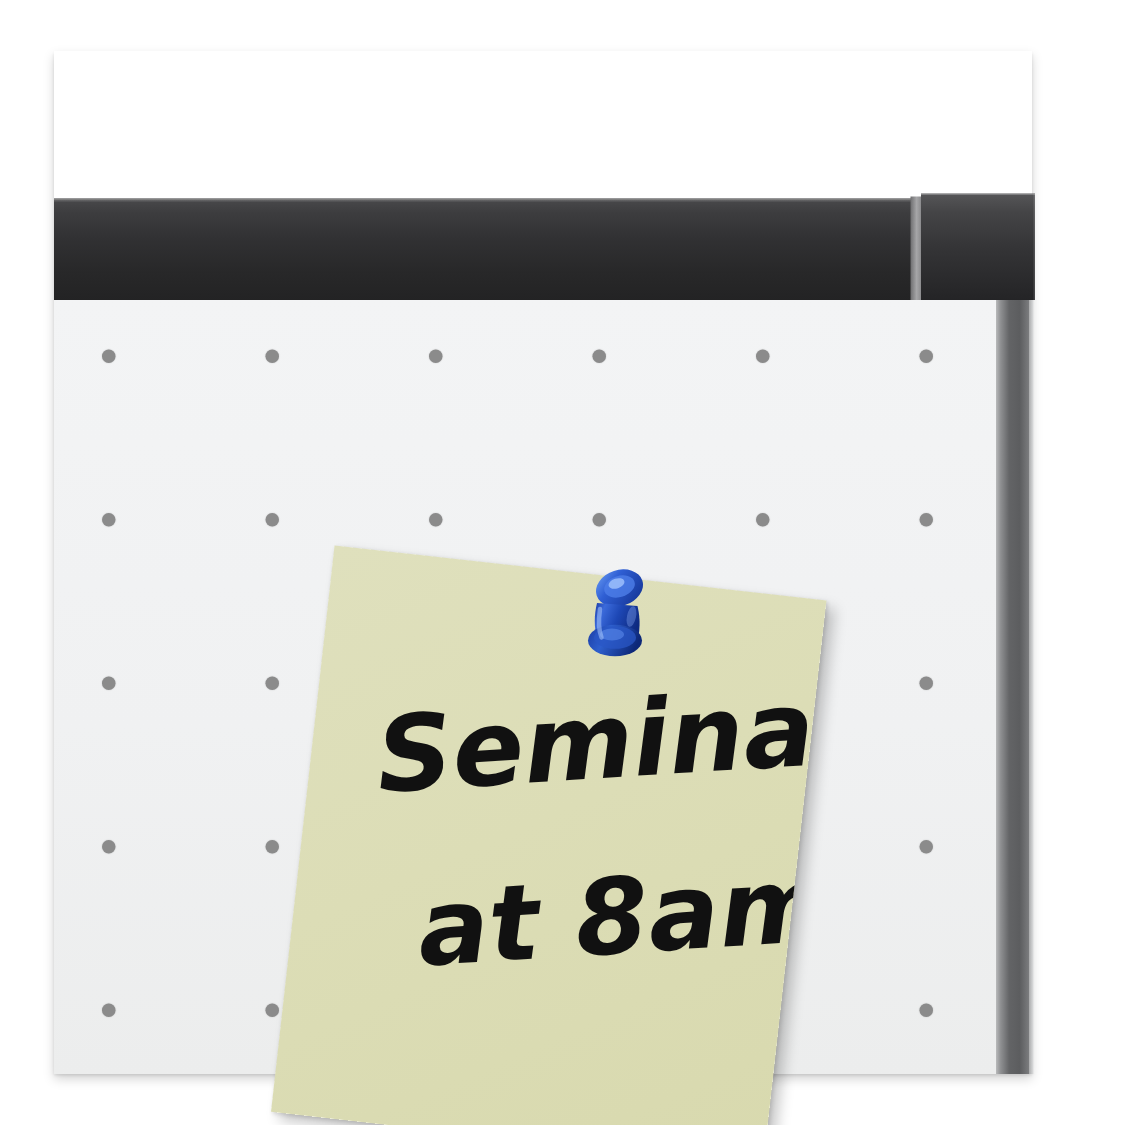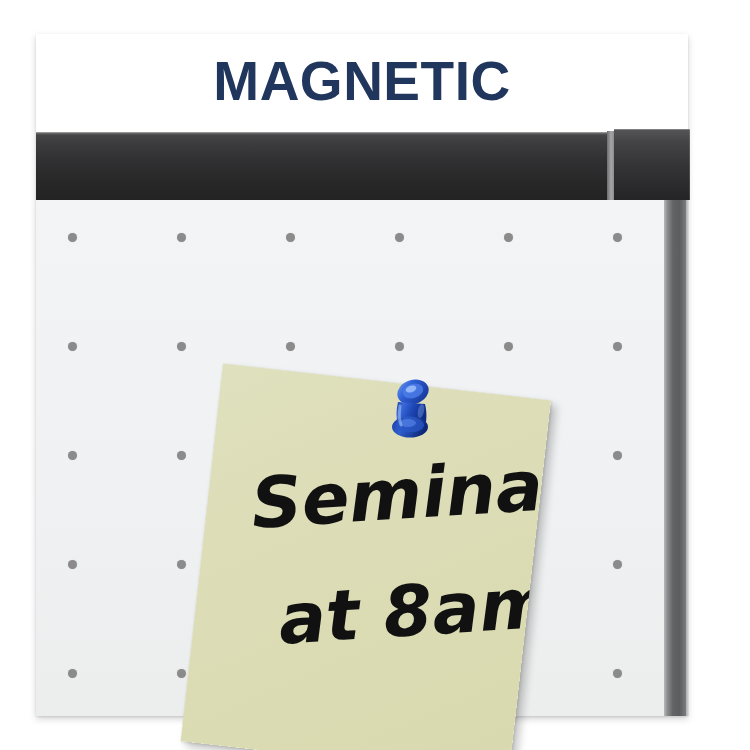--- a/index.html
+++ b/index.html
@@ -201,23 +201,20 @@
     filter: blur(3px);
   }
 </style>
 </head>
 <body>
 
 <div id="stage">
 
   <div id="board-card">
 
-    <div id="header-strip">
-      <div id="product-title">MAGNETIC</div>
-    </div>
 
     <div id="top-rail">
       <div id="top-rail-hilite"></div>
     </div>
     <div id="rail-seam"></div>
     <div id="corner-block"></div>
 
     <div id="board-face">
         <div class="grid-dot" style="left: 31.5px; top: 32.5px; background: rgb(139, 139, 139);"></div>
         <div class="grid-dot" style="left: 140.5px; top: 32.5px; background: rgb(139, 139, 139);"></div>

